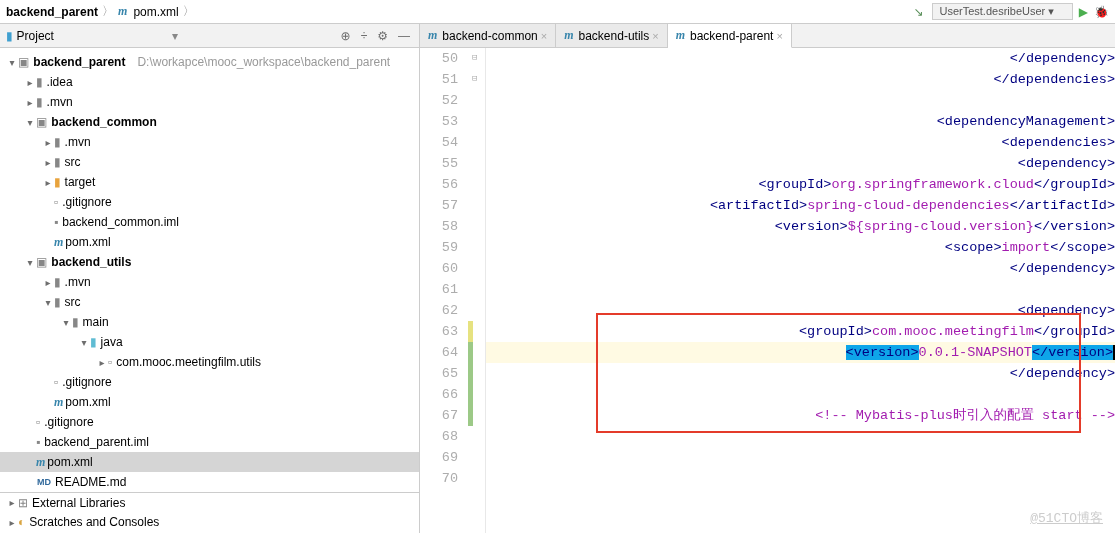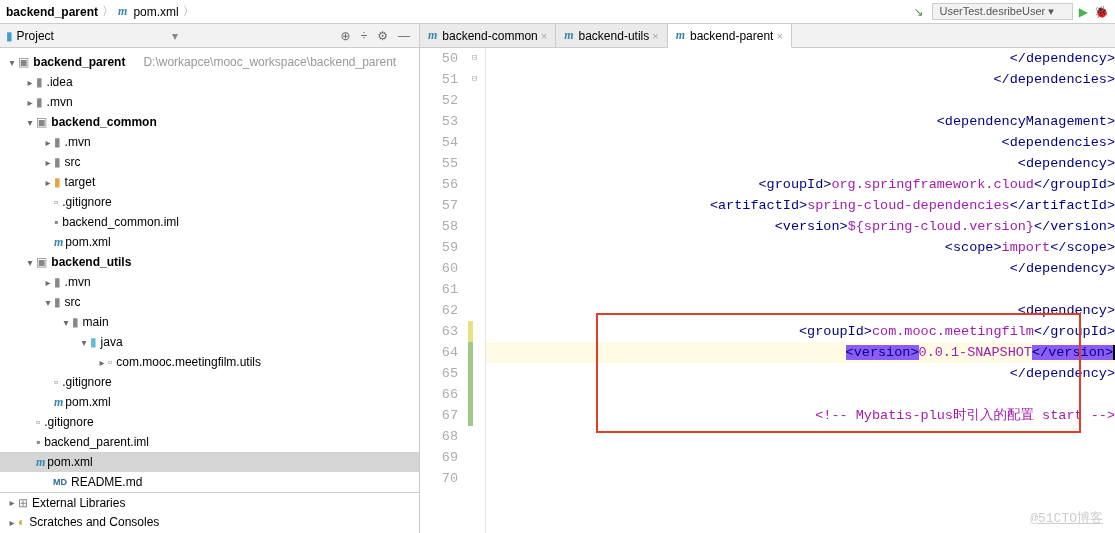--- a/index.html
+++ b/index.html
@@ -19,40 +19,40 @@
 .toolbar-icon { color: #6e6e6e; cursor: pointer; padding: 0 3px; }
 .tree { flex: 1; padding: 4px 0; overflow: auto; font-size: 12px; }
 .tree-row { display: flex; align-items: center; height: 20px; padding-right: 6px; white-space: nowrap; }
 .tree-row.sel { background: #d5d5d5; }
 .chev { width: 12px; text-align: center; color: #6e6e6e; font-size: 10px; }
 .folder-icon { color: #878787; margin-right: 4px; font-size: 12px; }
 .folder-icon.teal { color: #5fbcd3; }
 .folder-icon.orange { color: #e8a33d; }
 .file-icon { color: #878787; margin-right: 4px; }
 .md-icon { color: #326a9c; font-size: 9px; font-weight: bold; margin-right: 4px; }
-.path { color: #999; margin-left: 18px; }
+.path { color: #999; margin-left: 12px; }
 .bottom { border-top: 1px solid #ccc; }
 .editor { flex: 1; display: flex; flex-direction: column; background: #fff; }
 .tabs { display: flex; height: 24px; border-bottom: 1px solid #ccc; background: #f2f2f2; }
 .tab { display: flex; align-items: center; padding: 0 8px; border-right: 1px solid #ccc; gap: 3px; font-size: 12px; background: #eaeaea; }
 .tab.active { background: #fff; border-bottom: 1px solid #fff; margin-bottom: -1px; }
 .tab .close { color: #aaa; font-size: 11px; }
 .code-area { flex: 1; display: flex; font-family: "Courier New", monospace; font-size: 13.5px; overflow: auto; position: relative; }
 .gutter { width: 48px; text-align: right; color: #adadad; padding: 0 10px 0 0; user-select: none; }
 .gutter div { height: 21px; line-height: 21px; }
 .gutter2 { width: 18px; border-right: 1px solid #e8e8e8; position: relative; }
 .marker-y { position: absolute; left: 0; width: 5px; background: #e6e280; }
 .marker-g { position: absolute; left: 0; width: 5px; background: #9cc987; }
 .code { flex: 1; position: relative; }
 .line { height: 21px; line-height: 21px; white-space: pre; text-align: right; }
 .line.hl { background: #fffae3; }
 .tag { color: #000080; }
 .txt { color: #a21caf; }
 .cmt { color: #a21caf; }
-.sel-text { background: #8b5cf6; }
+.sel-text { background: #0ea5e9; }
 .cursor { border-right: 2px solid #000; }
 .red-box { position: absolute; border: 2px solid #e43b2a; pointer-events: none; }
 .watermark { position: absolute; right: 12px; bottom: 6px; color: #ccc; font-size: 13px; text-decoration: underline; }
 .fold { position: absolute; color: #adadad; font-size: 9px; }
 </style>
 </head>
 <body>
 
 <div class="top-bar">
   <div class="breadcrumb">
@@ -174,21 +174,21 @@
           <span>.gitignore</span>
         </div>
       <div class="tree-row" style="padding-left:36px">
           <span class="file-icon">▪</span>
           <span>backend_parent.iml</span>
         </div>
       <div class="tree-row sel" style="padding-left:36px">
           <span class="m-icon">m</span>
           <span>pom.xml</span>
         </div>
-      <div class="tree-row" style="padding-left:53px">
+      <div class="tree-row" style="padding-left:37px">
           <span class="md-icon">MD</span>
           <span>README.md</span>
         </div>
       <div class="tree-row bottom" style="padding-left:6px">
           <span class="chev">▸</span>
           <span class="folder-icon">⊞</span>
           <span>External Libraries</span>
         </div>
       <div class="tree-row" style="padding-left:6px">
           <span class="chev">▸</span>

